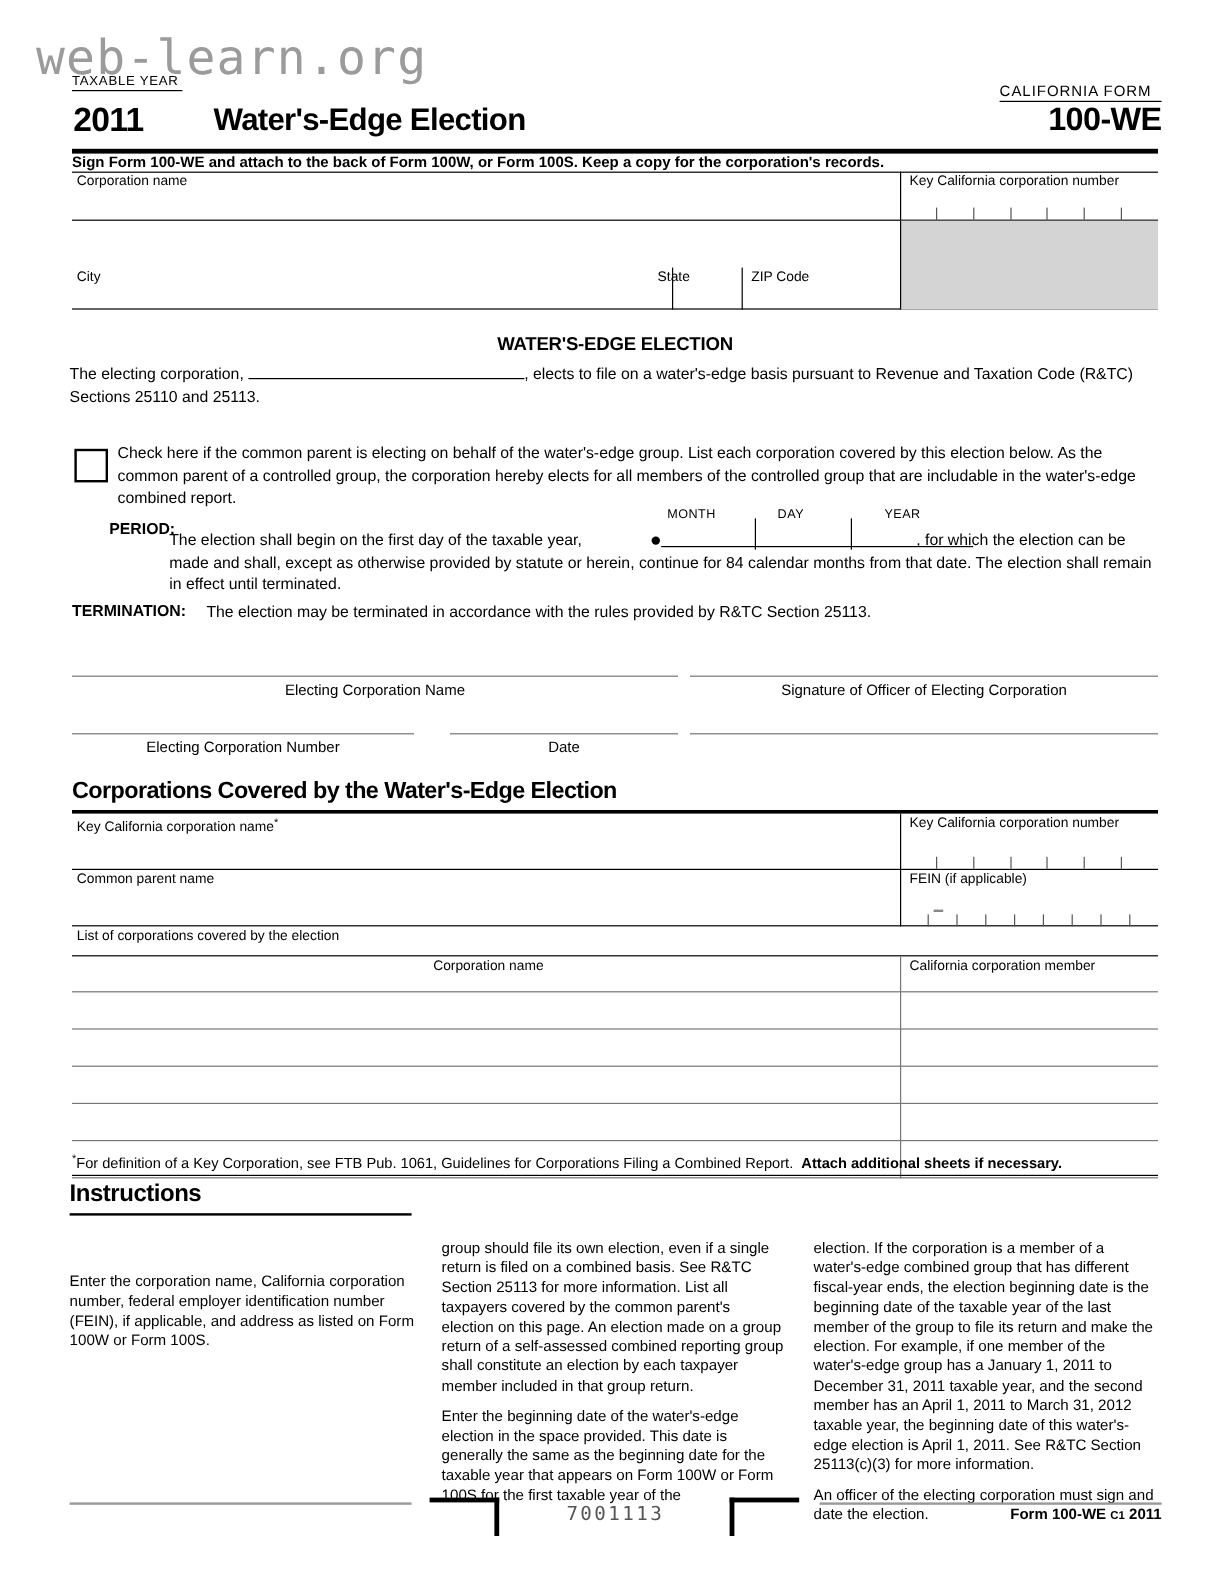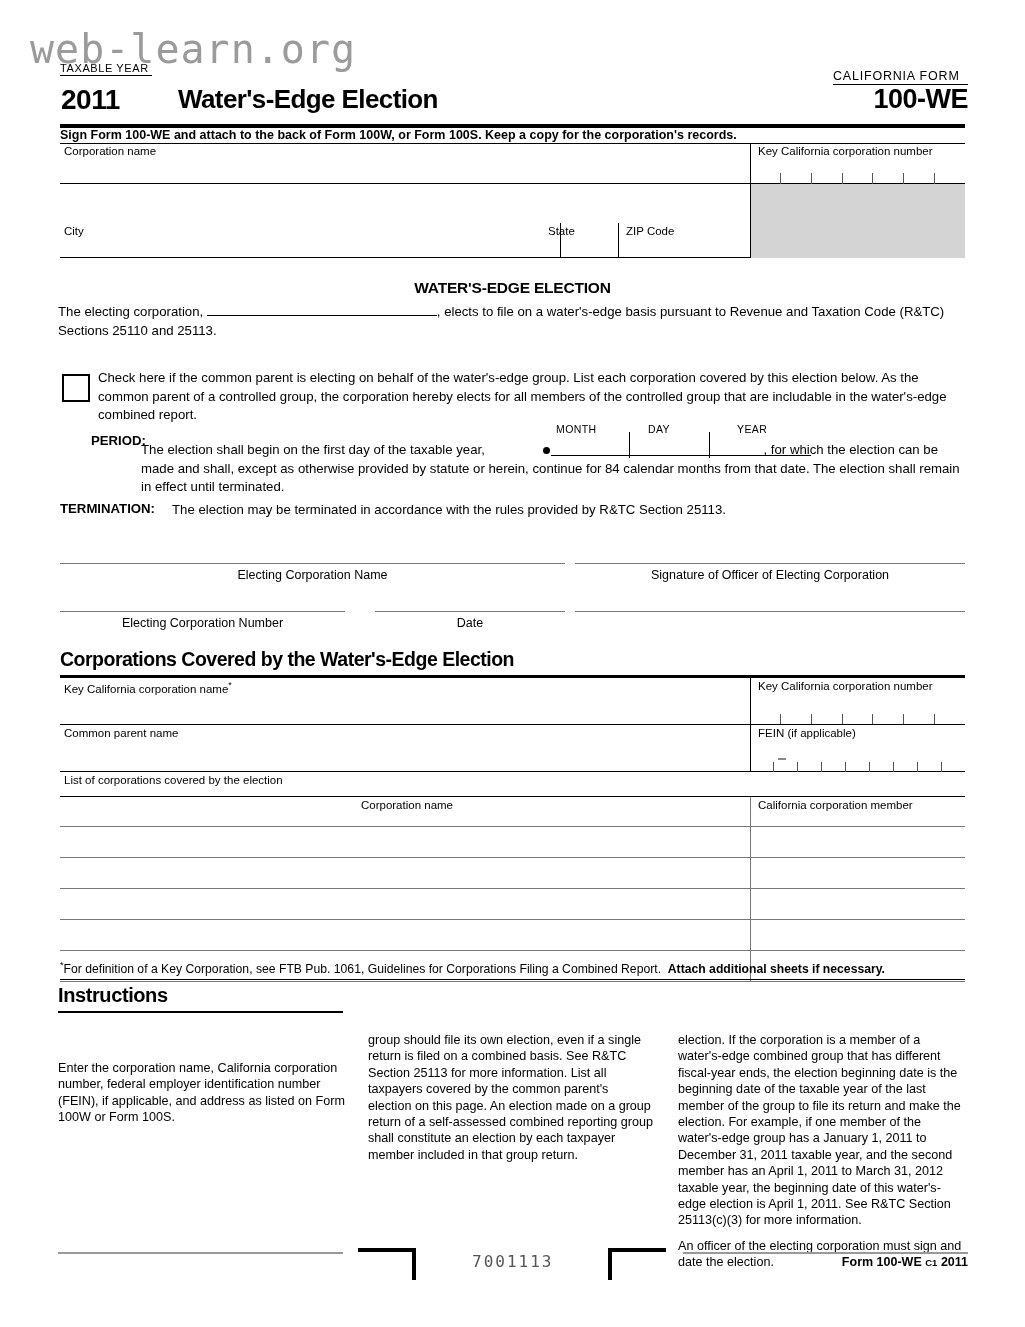--- a/index.html
+++ b/index.html
@@ -359,20 +359,21 @@
 
   <div class="instr-title">Instructions</div>
   <div class="instr-rule"></div>
 
   <div class="col c1">
     <p>Enter the corporation name, California corporation number, federal employer identification number (FEIN), if applicable, and address as listed on Form 100W or Form 100S.</p>
   </div>
 
   <div class="col c2">
     <p>group should file its own election, even if a single return is filed on a combined basis. See R&amp;TC Section 25113 for more information. List all taxpayers covered by the common parent's election on this page. An election made on a group return of a self-assessed combined reporting group shall constitute an election by each taxpayer member included in that group return.</p>
+    <p>Enter the beginning date of the water's-edge election in the space provided. This date is generally the same as the beginning date for the taxable year that appears on Form 100W or Form 100S for the first taxable year of the</p>
   </div>
 
   <div class="col c3">
     <p>election. If the corporation is a member of a water's-edge combined group that has different fiscal-year ends, the election beginning date is the beginning date of the taxable year of the last member of the group to file its return and make the election. For example, if one member of the water's-edge group has a January 1, 2011 to December 31, 2011 taxable year, and the second member has an April 1, 2011 to March 31, 2012 taxable year, the beginning date of this water's-edge election is April 1, 2011. See R&amp;TC Section 25113(c)(3) for more information.</p>
     <p>An officer of the electing corporation must sign and date the election.</p>
   </div>
 
   <div class="f-line-l"></div>
   <div class="f-line-r"></div>
 

